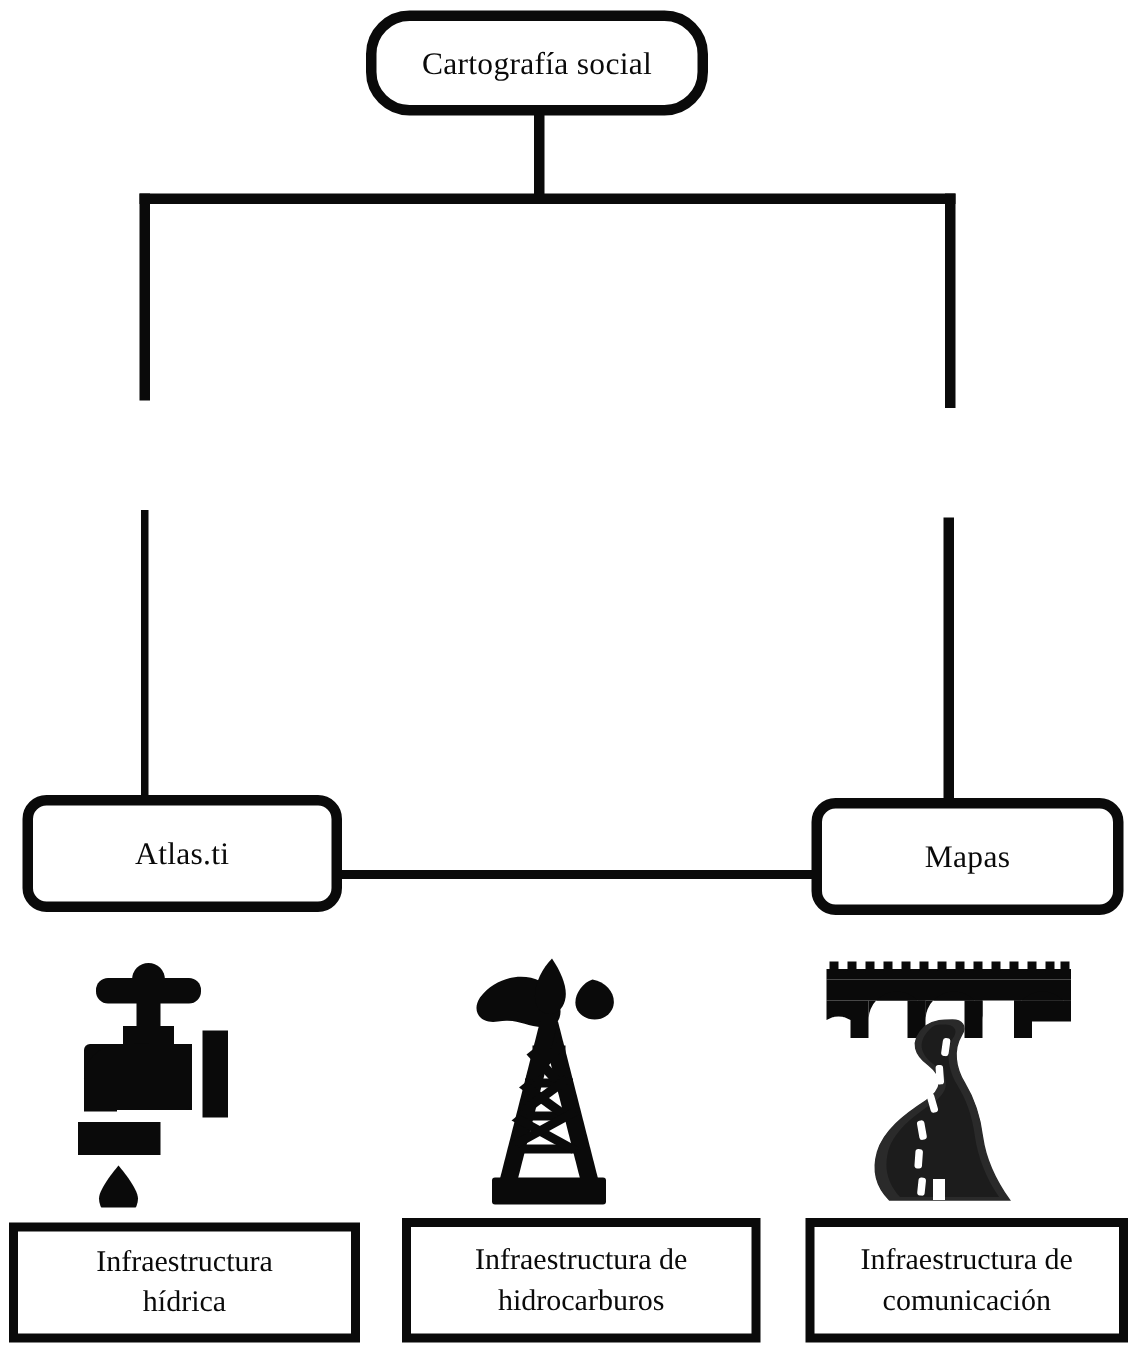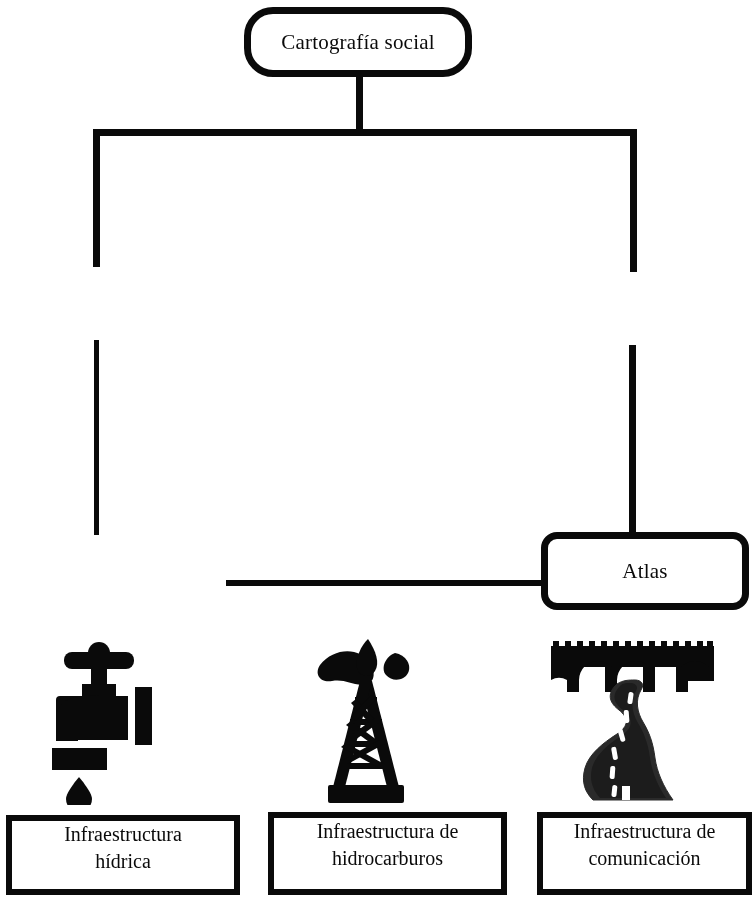--- a/index.html
+++ b/index.html
@@ -60,21 +60,21 @@
   #conn-mapas-v   { left: 629px; top: 345px; width: 7px;   height: 192px; }
   #conn-bottom-h  { left: 226px; top: 580px; width: 318px; height: 6px; }
 
   
   .caption-box {
     position: absolute;
     box-sizing: border-box;
     background: #ffffff;
     border: 6px solid #0a0a0a;
     display: flex;
-    align-items: flex-start;
+    align-items: center;
     justify-content: center;
     text-align: center;
     color: #0a0a0a;
     z-index: 3;
   }
   .caption-box .caption-label {
     font-size: 20px;
     line-height: 1.35;
     padding: 0 8px;
   }
@@ -103,22 +103,25 @@
   <div class="conn" id="conn-right-v"></div>
   <div class="conn" id="conn-narr-v"></div>
   <div class="conn" id="conn-mapas-v"></div>
   <div class="conn" id="conn-bottom-h"></div>
 
   <div class="node" id="node-root">
     <span class="node-label">Cartografía social</span>
   </div>
 
 
+  <div class="node" id="node-atlas">
+    <span class="node-label">Atlas.ti</span>
+  </div>
   <div class="node" id="node-arcgis">
-    <span class="node-label">Atlas</span>
+    <span class="node-label">Mapas</span>
   </div>
 
   <div class="icon-wrap" id="icon-faucet">
     <svg viewBox="0 0 160 165" xmlns="http://www.w3.org/2000/svg">
       <g fill="#0a0a0a">
 
         <circle cx="61" cy="13" r="11"></circle>
 
         <rect x="26" y="12" width="70" height="17" rx="8"></rect>
 

